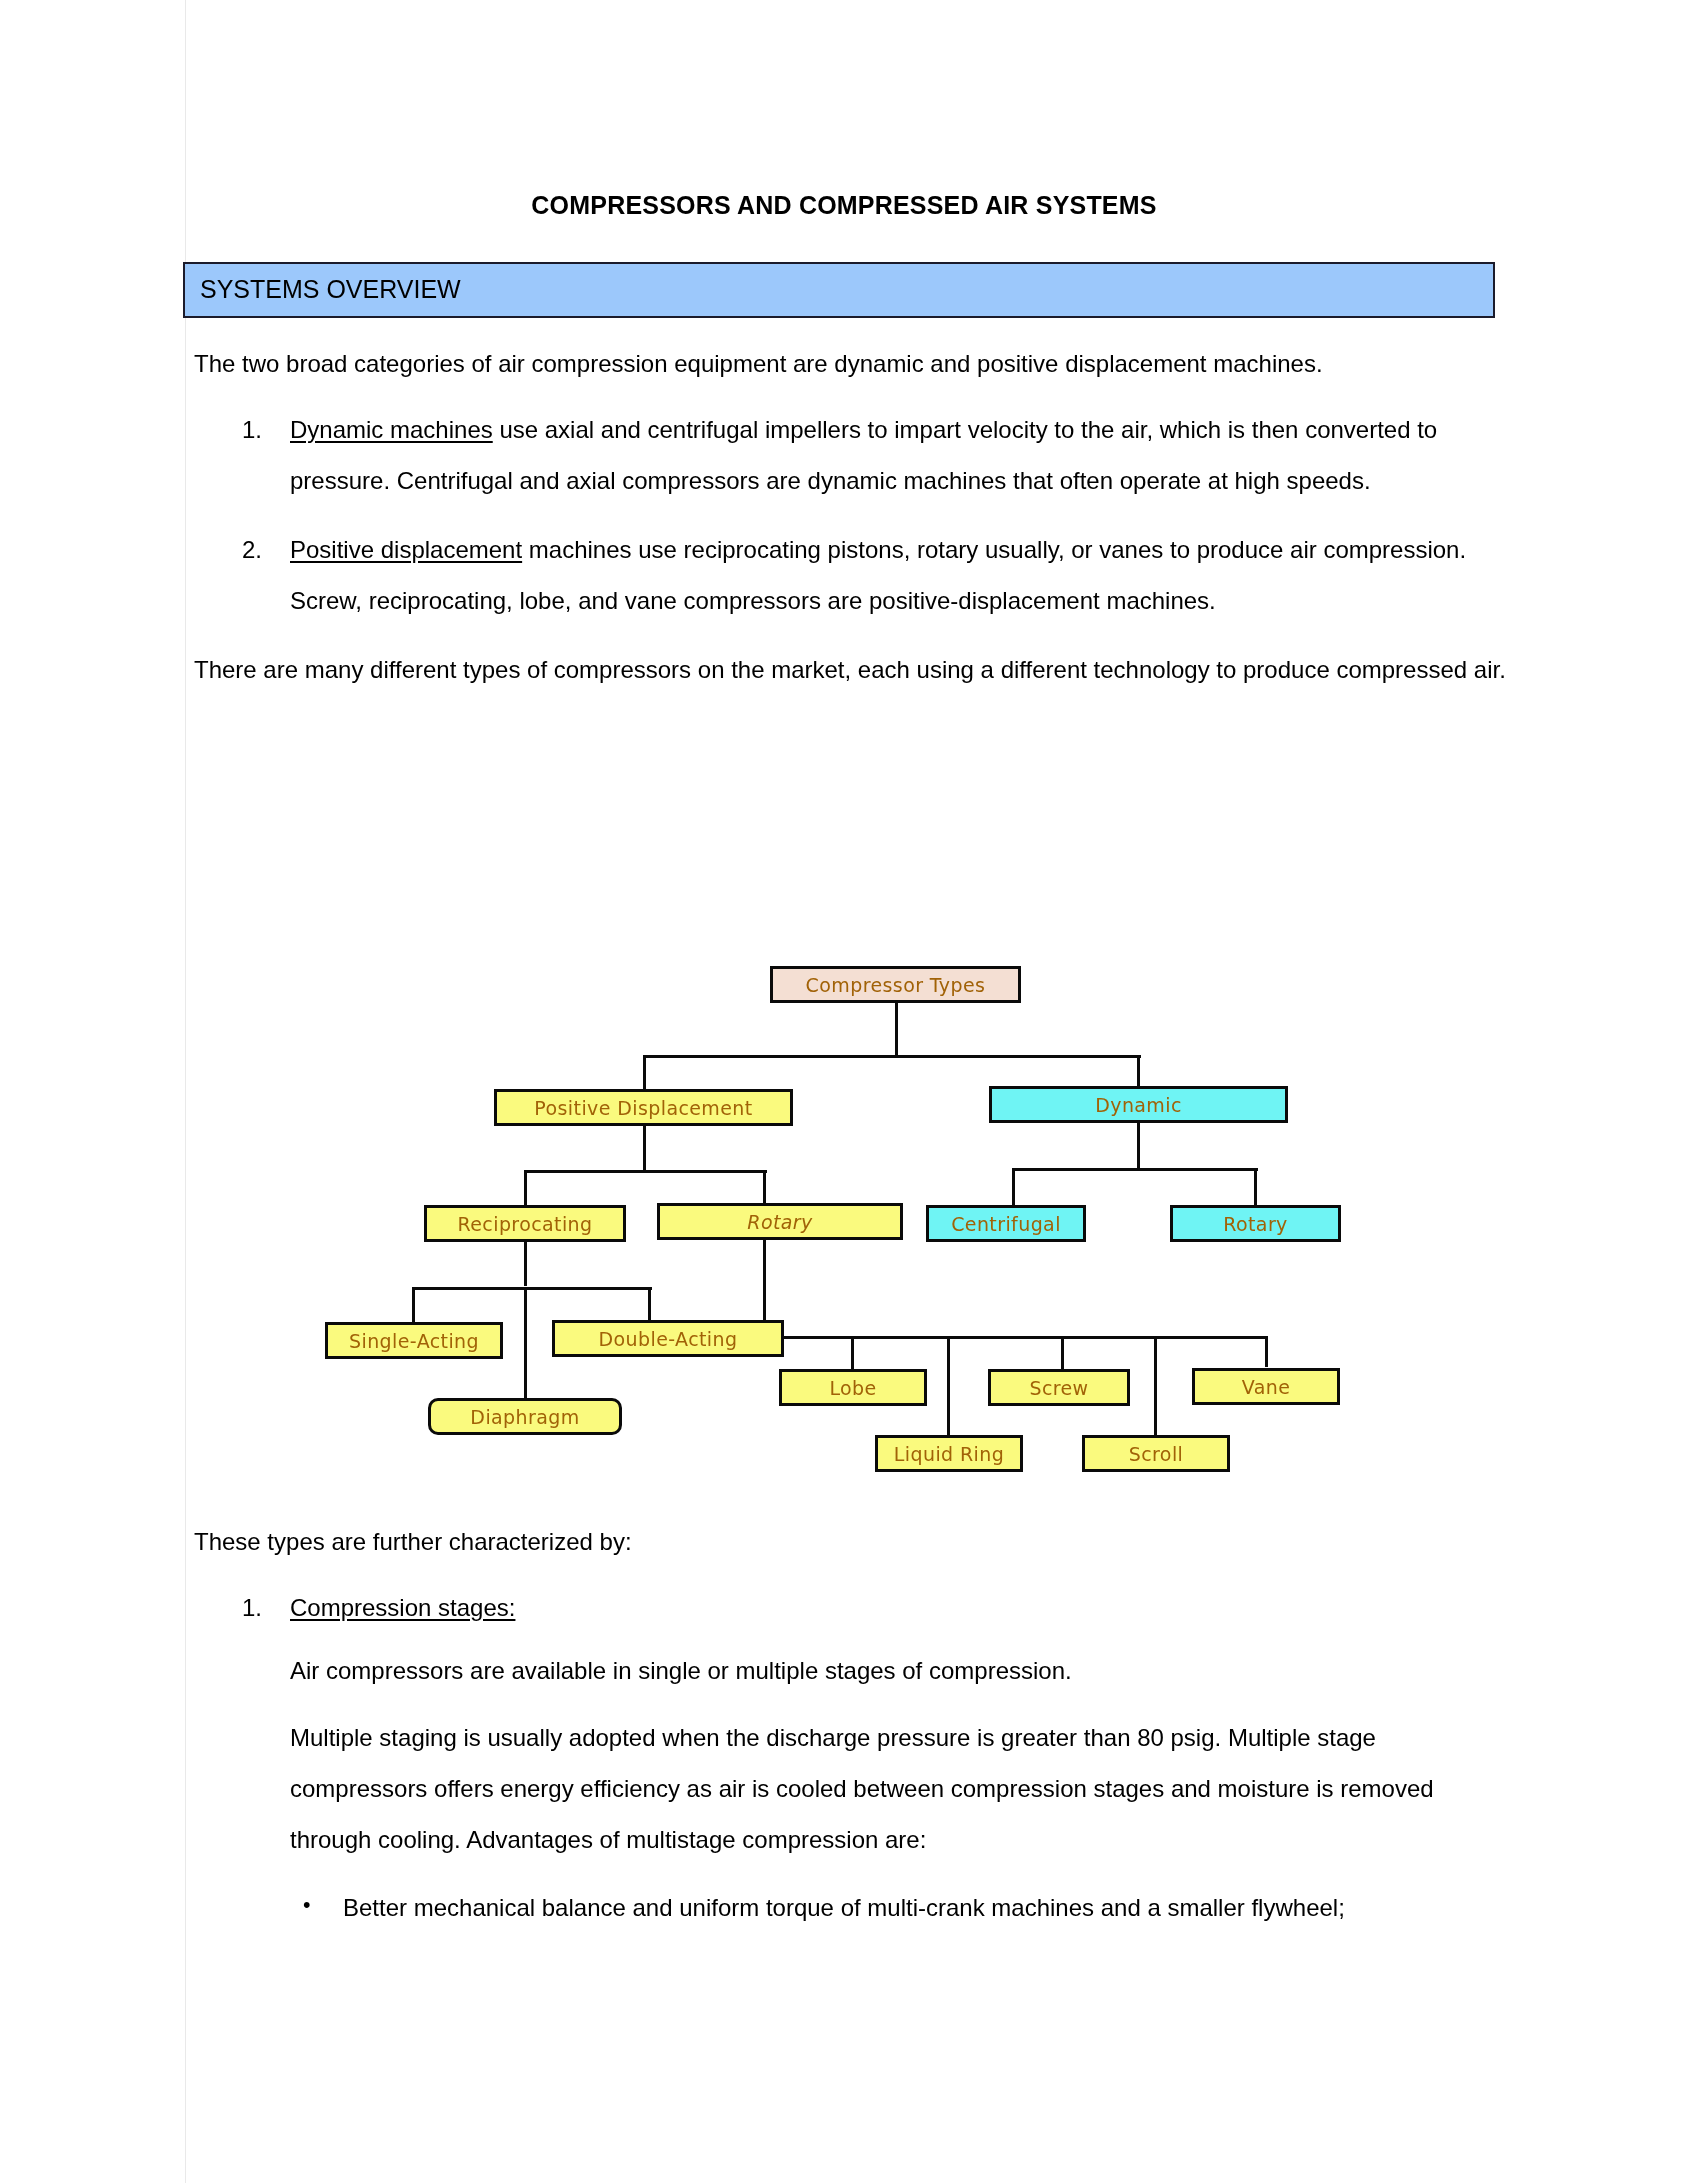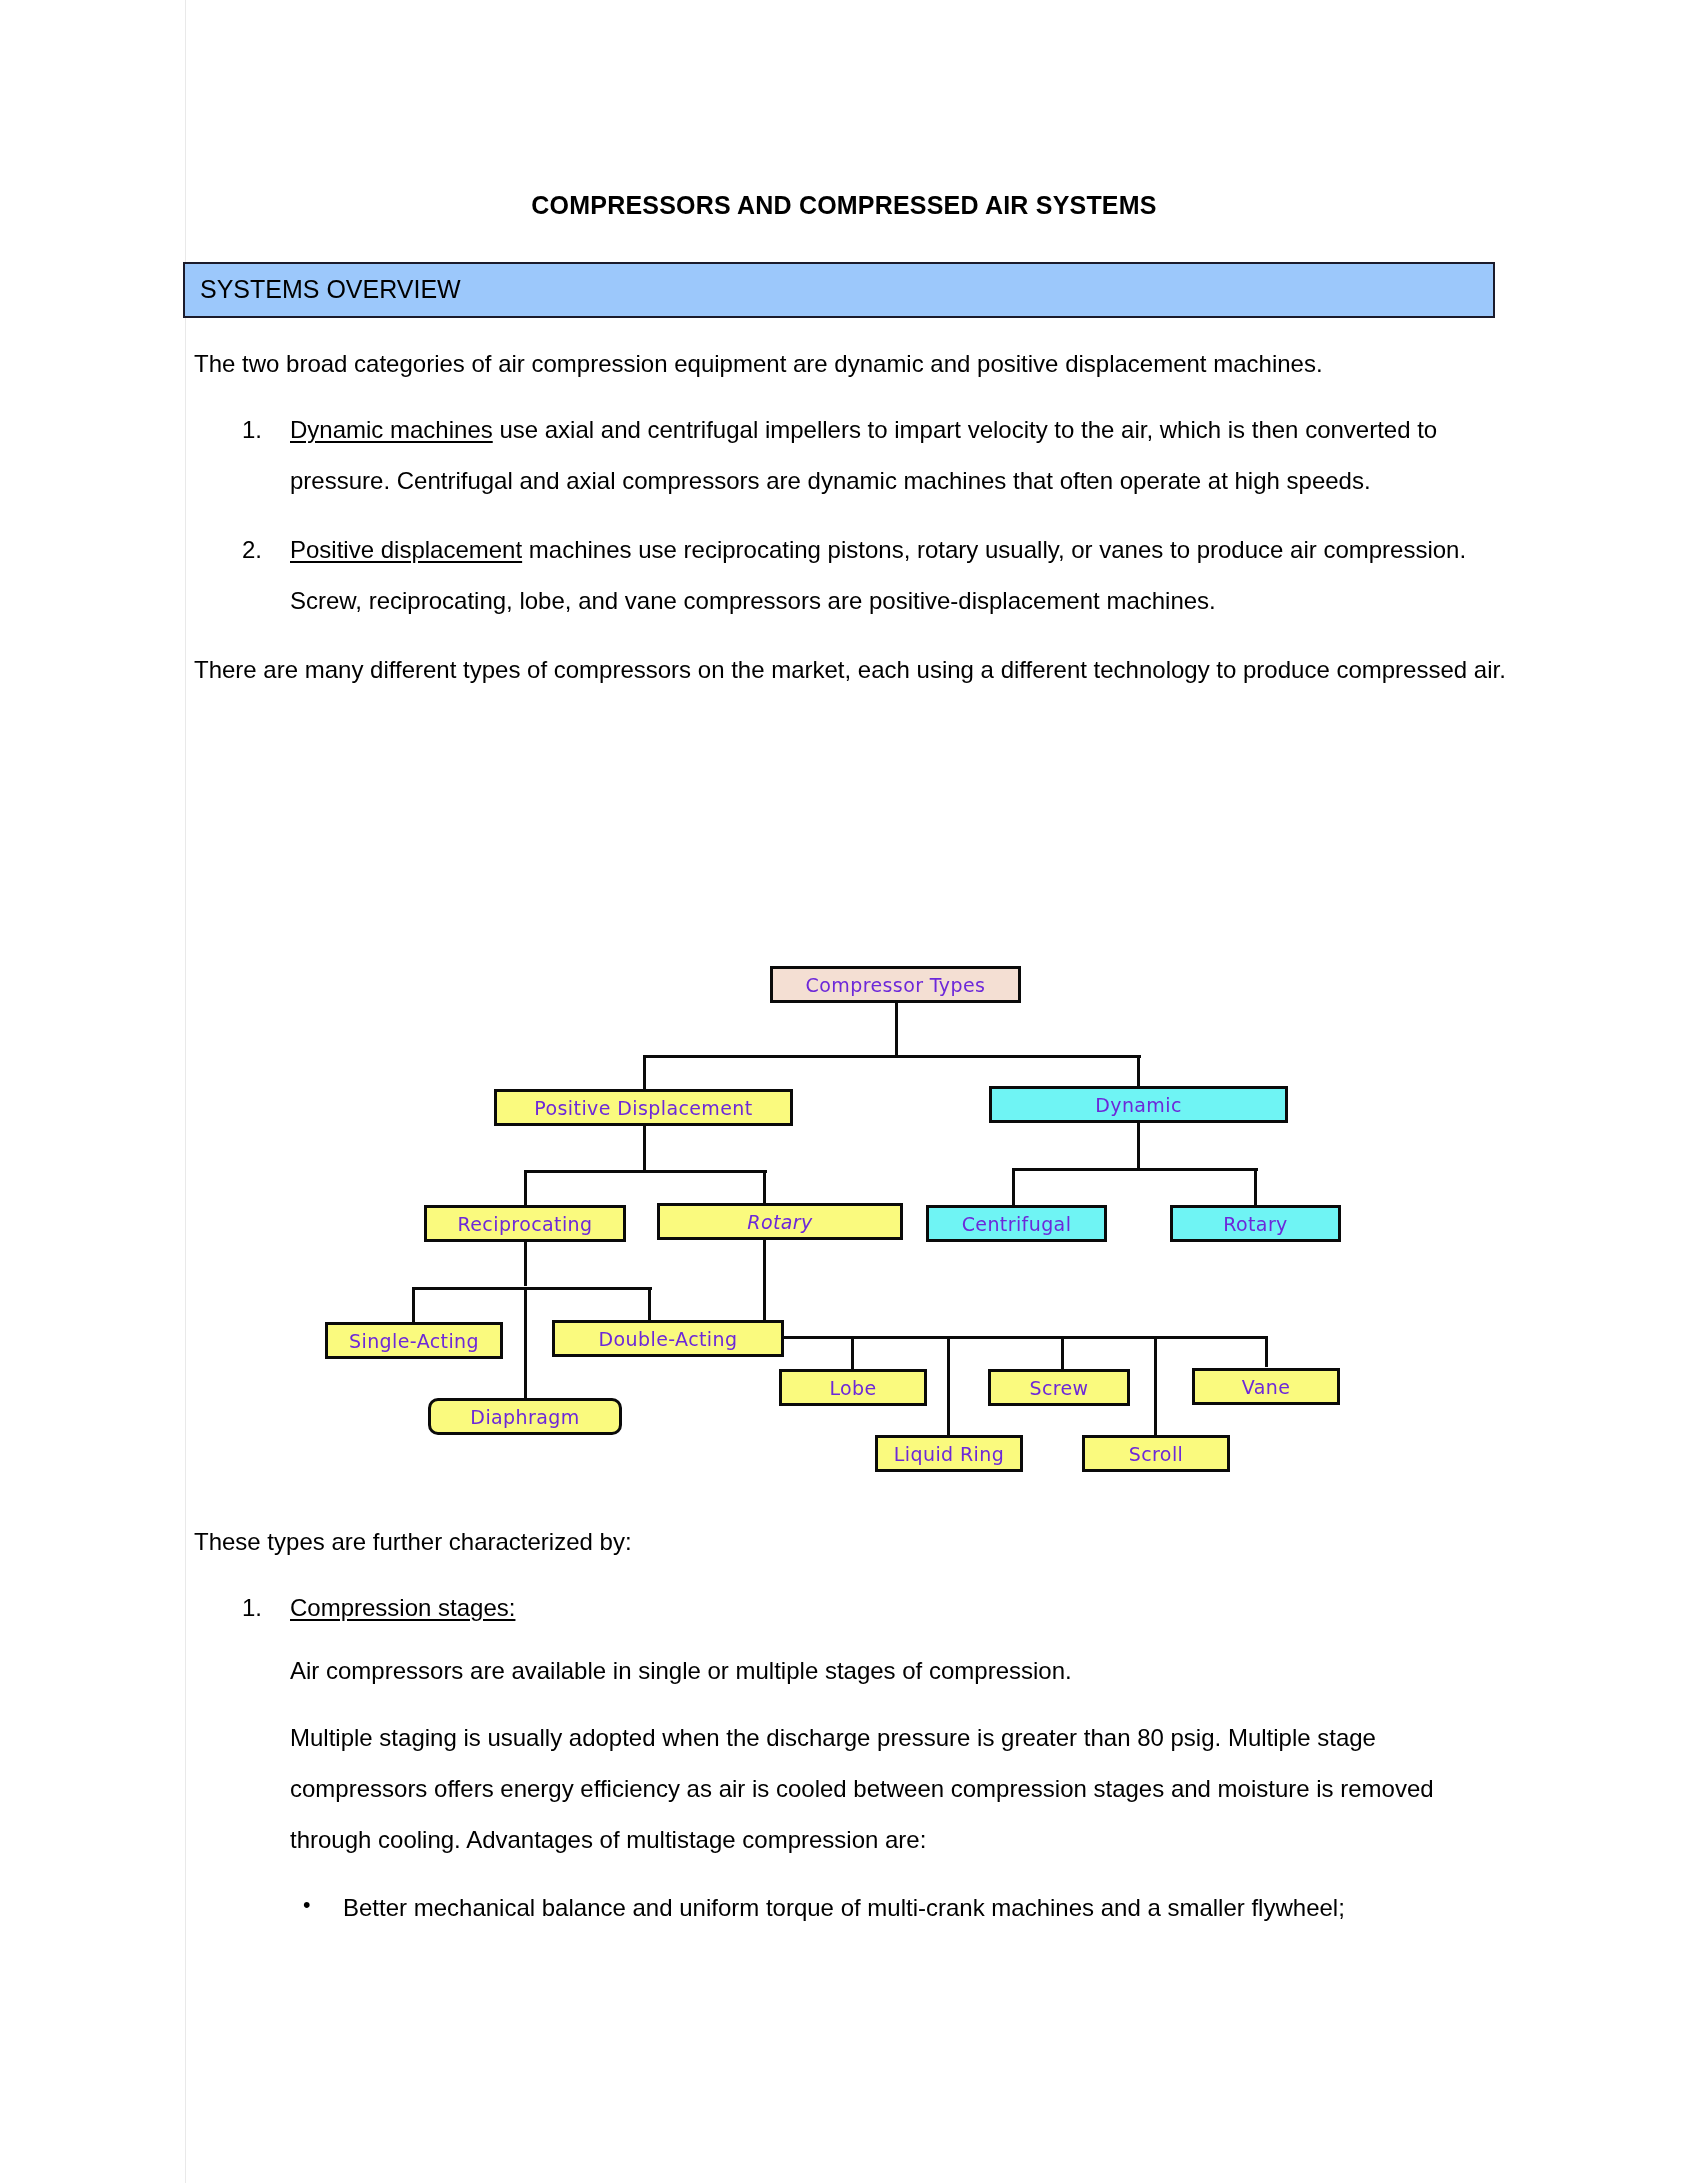--- a/index.html
+++ b/index.html
@@ -56,21 +56,21 @@
   #diagram{
     position:absolute;left:0;top:0;width:1687px;height:2183px;
     pointer-events:none;
   }
   .node{
     position:absolute;
     border:3.3px solid #0a0a0a;
     box-sizing:border-box;
     font-family:"DejaVu Sans", sans-serif;
     font-size:19px;
-    color:#6d28d9;
+    color:#a16207;
     display:flex;align-items:center;justify-content:center;
     letter-spacing:0.4px;
     z-index:3;
   }
   .n-root{background:#F4DFD3;}
   .n-yellow{background:#FAFA7E;}
   .n-cyan{background:#6FF4F4;}
   .edge{position:absolute;background:#0a0a0a;z-index:2;}
 </style>
 </head>
@@ -109,21 +109,21 @@
     </div>
     <div class="node n-cyan" style="left: 989px; top: 1086px; width: 299px; height: 37px;">
       <span>Dynamic</span>
     </div>
     <div class="node n-yellow" style="left: 424px; top: 1205px; width: 202px; height: 37px;">
       <span>Reciprocating</span>
     </div>
     <div class="node n-yellow" style="left: 657px; top: 1203px; width: 246px; height: 37px; font-style: italic;">
       <span>Rotary</span>
     </div>
-    <div class="node n-cyan" style="left: 926px; top: 1205px; width: 181px; height: 37px;">
+    <div class="node n-cyan" style="left: 926px; top: 1205px; width: 160px; height: 37px;">
       <span>Centrifugal</span>
     </div>
     <div class="node n-cyan" style="left: 1170px; top: 1205px; width: 171px; height: 37px;">
       <span>Rotary</span>
     </div>
     <div class="node n-yellow" style="left: 325px; top: 1322px; width: 178px; height: 37px;">
       <span>Single-Acting</span>
     </div>
     <div class="node n-yellow" style="left: 552px; top: 1320px; width: 232px; height: 37px;">
       <span>Double-Acting</span>

